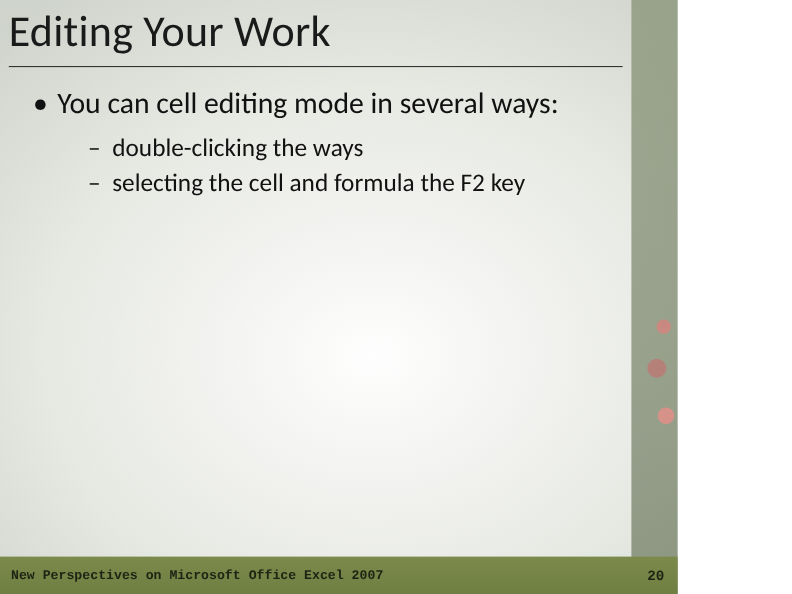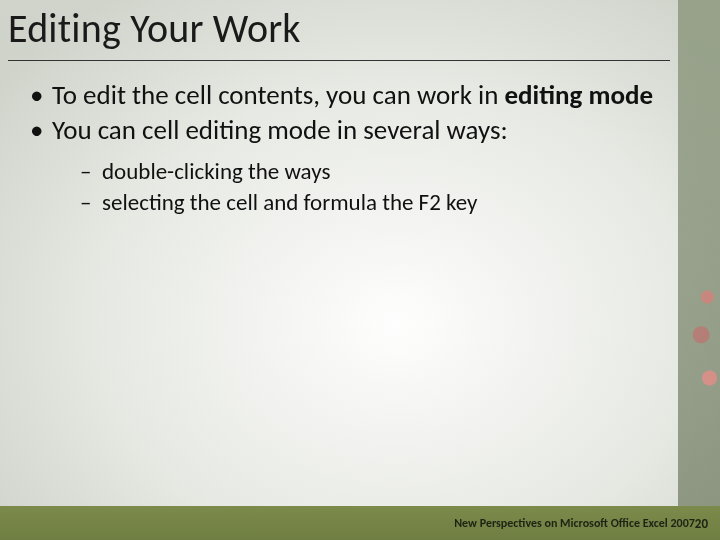--- a/index.html
+++ b/index.html
@@ -1,19 +1,19 @@
 <!DOCTYPE html>
 <html><head>
 <meta charset="utf-8">
 <style>
   * { margin: 0; padding: 0; box-sizing: border-box; }
   html, body { width: 720px; height: 540px; overflow: hidden; font-family: Calibri, "Segoe UI", Arial, sans-serif; }
   .slide {
     position: relative;
-    width: 720px;
+    width: 616px;
     height: 540px;
     background:
       radial-gradient(ellipse 500px 400px at 55% 60%, rgba(255,255,255,0.95), rgba(230,232,226,0.85) 60%, rgba(200,205,195,0.8) 100%),
       linear-gradient(180deg, #eef0ec 0%, #e2e4de 100%);
     padding-left: 19px;
   }
   .side-accent {
     position: absolute;
     right: 0;
     top: 0;
@@ -87,22 +87,23 @@
   .bold { font-weight: 700; }
   .footer {
     position: absolute;
     left: 0;
     bottom: 0;
     width: 100%;
     height: 34px;
     background: linear-gradient(180deg, #7c8a4b 0%, #6f7e42 100%);
     display: flex;
     align-items: center;
-    justify-content: flex-end;
+    justify-content: space-between;
     padding: 0 12px 0 10px;
+    font-family: Liberation Mono, monospace;
   }
   .footer-left {
     font-size: 12px;
     font-weight: 600;
     color: #1e2314;
   }
   .footer-right {
     font-size: 13px;
     font-weight: 700;
     color: #1e2314;
@@ -114,23 +115,20 @@
 <div class="slide">
   <div class="side-accent"></div>
 
   <div class="title-wrap">
     <h1 class="title">Editing Your Work</h1>
   </div>
   <div class="title-rule"></div>
 
   <div class="content">
     <div class="lvl1">
-      <span>To edit the cell contents, you can work in </span><span class="bold">editing mode</span>
-    </div>
-    <div class="lvl1">
       <span>You can cell editing mode in several ways:</span>
     </div>
     <div class="lvl2-group">
       <div class="lvl2">
         <span>double-clicking the ways</span>
       </div>
       <div class="lvl2">
         <span>selecting the cell and formula the F2 key</span>
       </div>
     </div>

